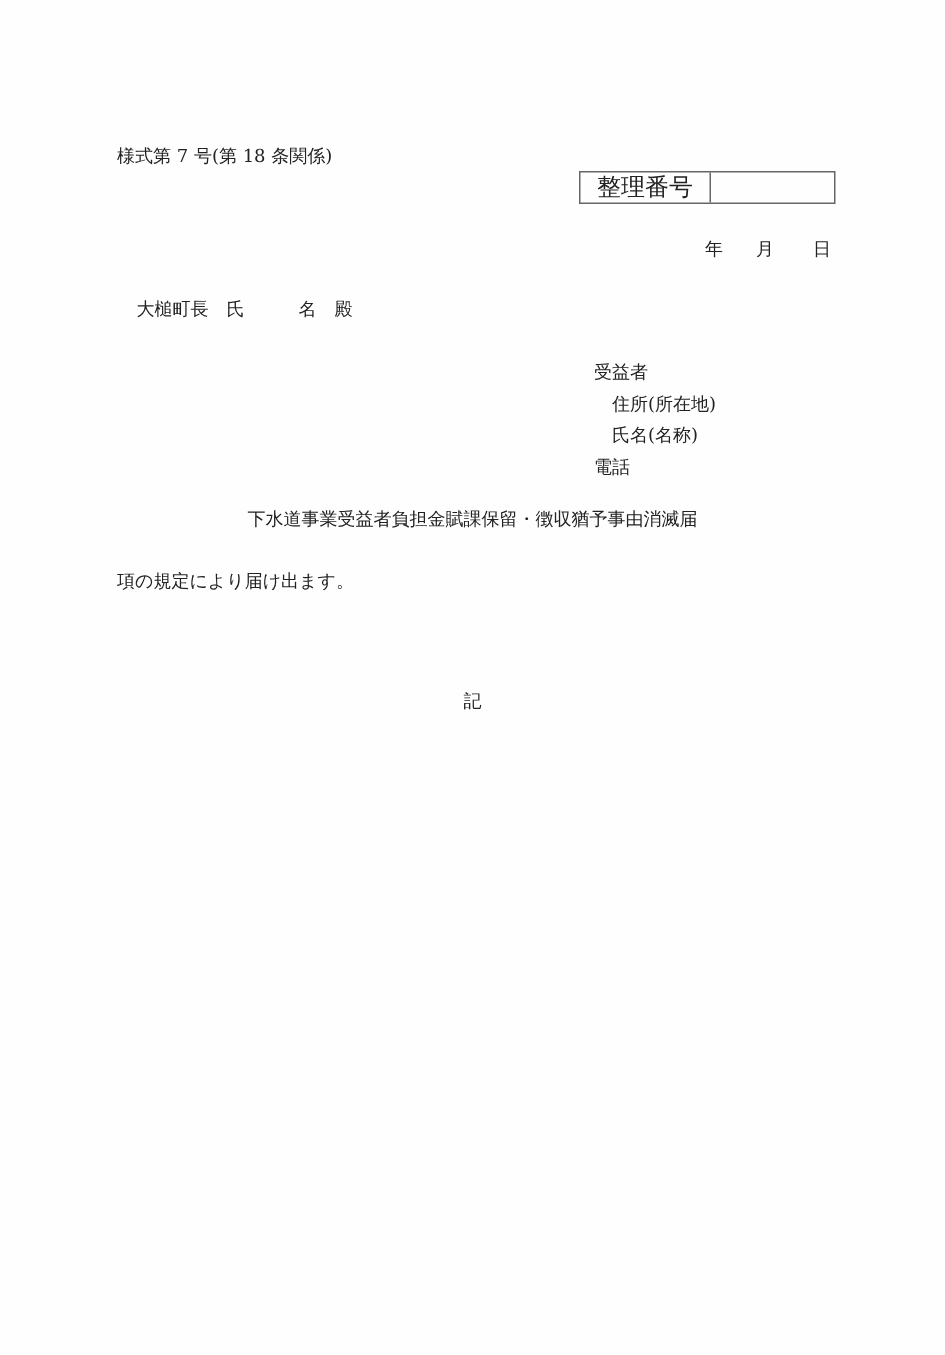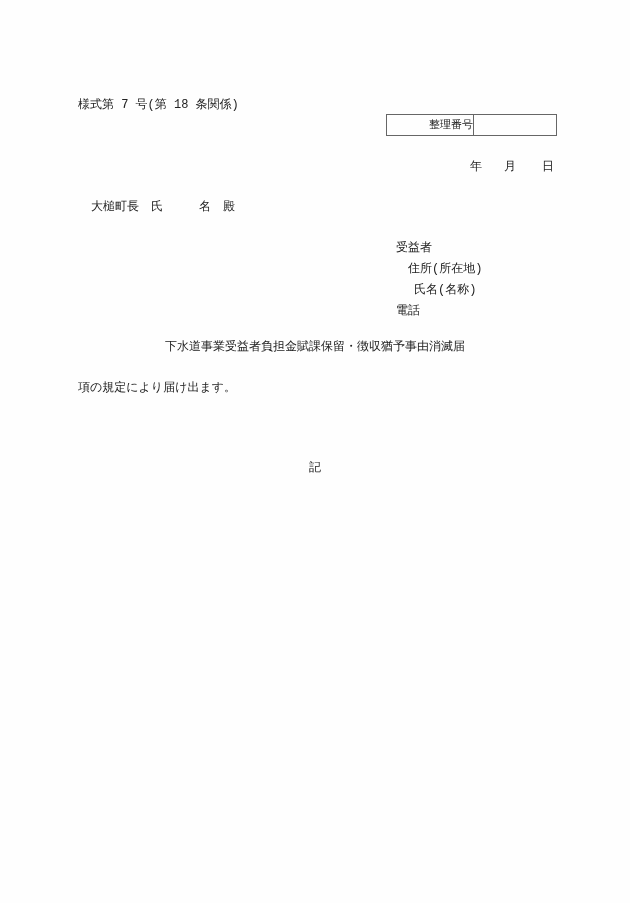--- a/index.html
+++ b/index.html
@@ -9,52 +9,52 @@
     }
     body {
       width: 630px;
       height: 903px;
       position: relative;
       overflow: hidden;
       font-family: "DejaVu Serif", "Liberation Serif", serif;
       color: #222;
       font-size: 12px;
     }
-    .abs { position: absolute; white-space: nowrap; font-family: Liberation Mono, monospace; }
+    .abs { position: absolute; white-space: nowrap; }
 
     #form-number { left: 78px; top: 96px; font-size: 12px; }
 
     #ref-box {
       position: absolute;
       left: 386px; top: 114px;
       width: 169px; height: 20px;
       border: 1px solid #666;
       display: flex;
     }
     #ref-box .label {
       width: 86px;
       border-right: 1px solid #666;
-      text-align: right;
+      text-align: center;
       line-height: 20px;
-      font-size: 11px;
+      font-size: 16px;
     }
     #ref-box .value { flex: 1; }
 
     #date-line { left: 470px; top: 158px; font-size: 12px; }
     #date-line span { display: inline-block; }
     #date-line .y { margin-right: 22px; }
     #date-line .m { margin-right: 26px; }
 
     #addressee { left: 91px; top: 198px; font-size: 12px; }
     #addressee .gap1 { display: inline-block; width: 12px; }
     #addressee .gap2 { display: inline-block; width: 36px; }
     #addressee .gap3 { display: inline-block; width: 12px; }
 
     #applicant { left: 396px; top: 238px; font-size: 12px; line-height: 21px; }
-    #applicant .indent { padding-left: 12px; text-align: center; }
+    #applicant .indent { padding-left: 12px; }
 
     #doc-title { left: 165px; top: 338px; font-size: 12px; }
 
     #body-text {
       position: absolute;
       left: 78px; top: 376px;
       width: 484px;
       font-size: 12px;
       line-height: 22px;
       white-space: normal;

